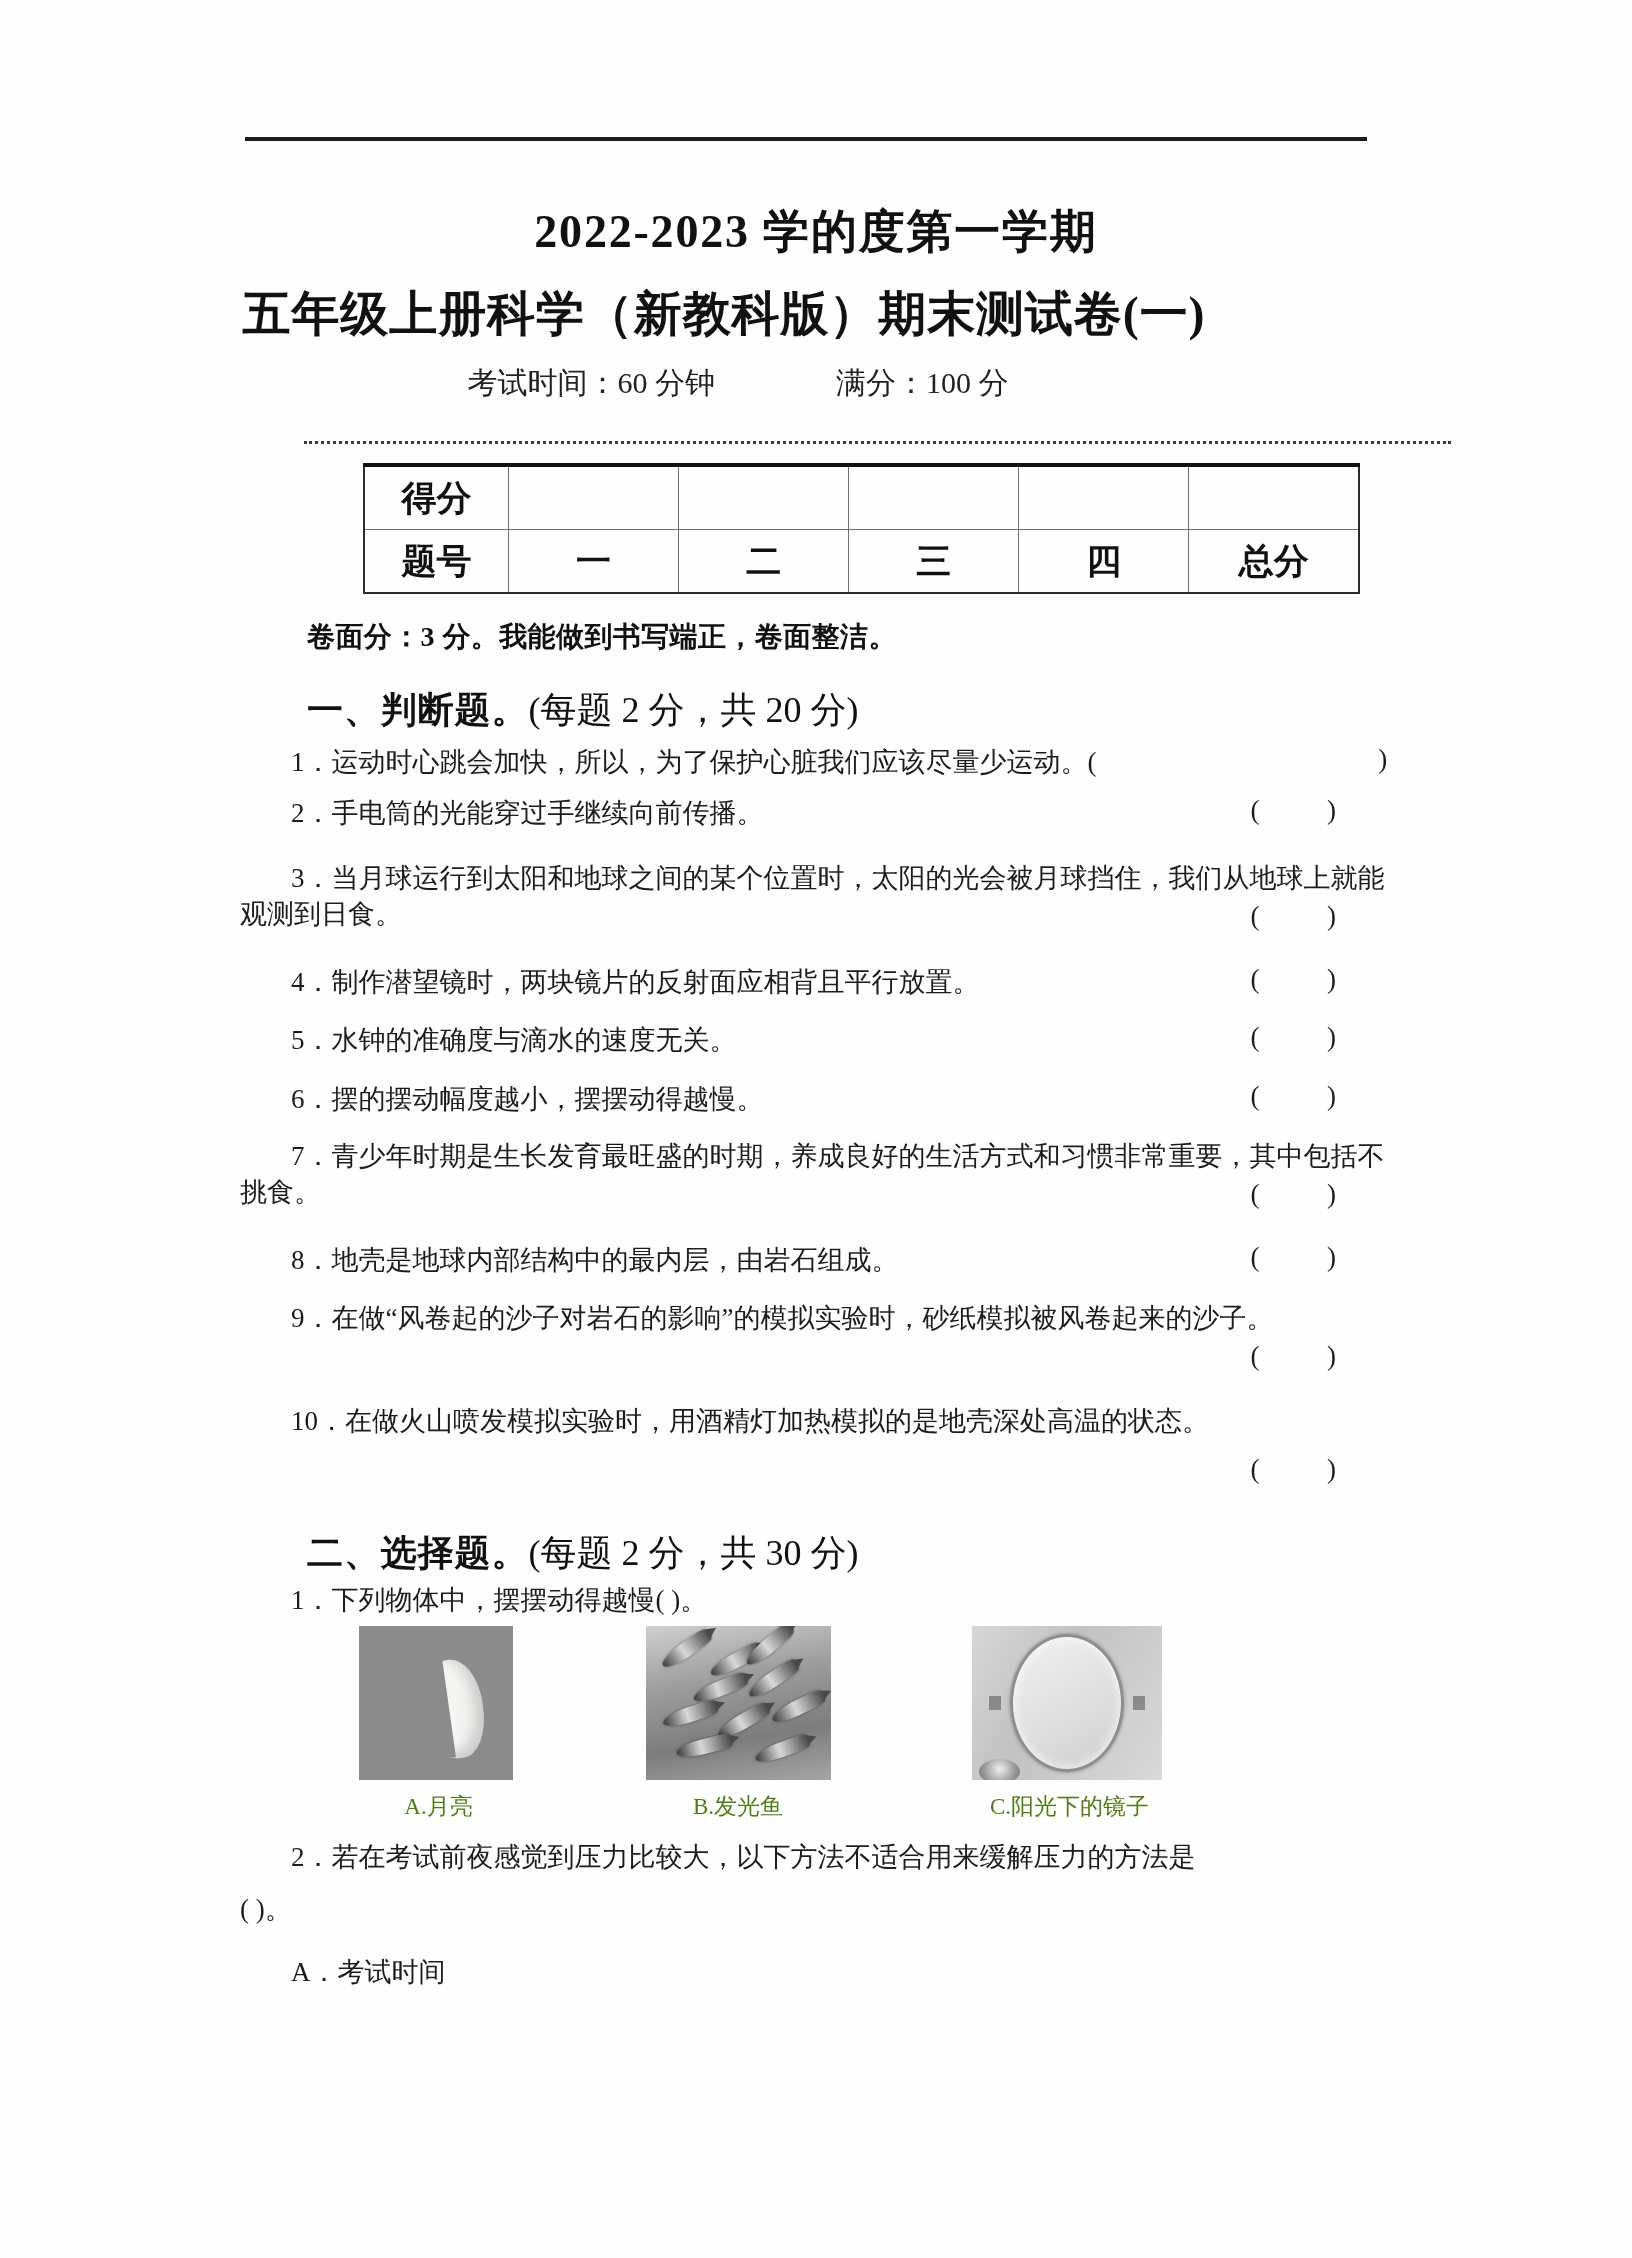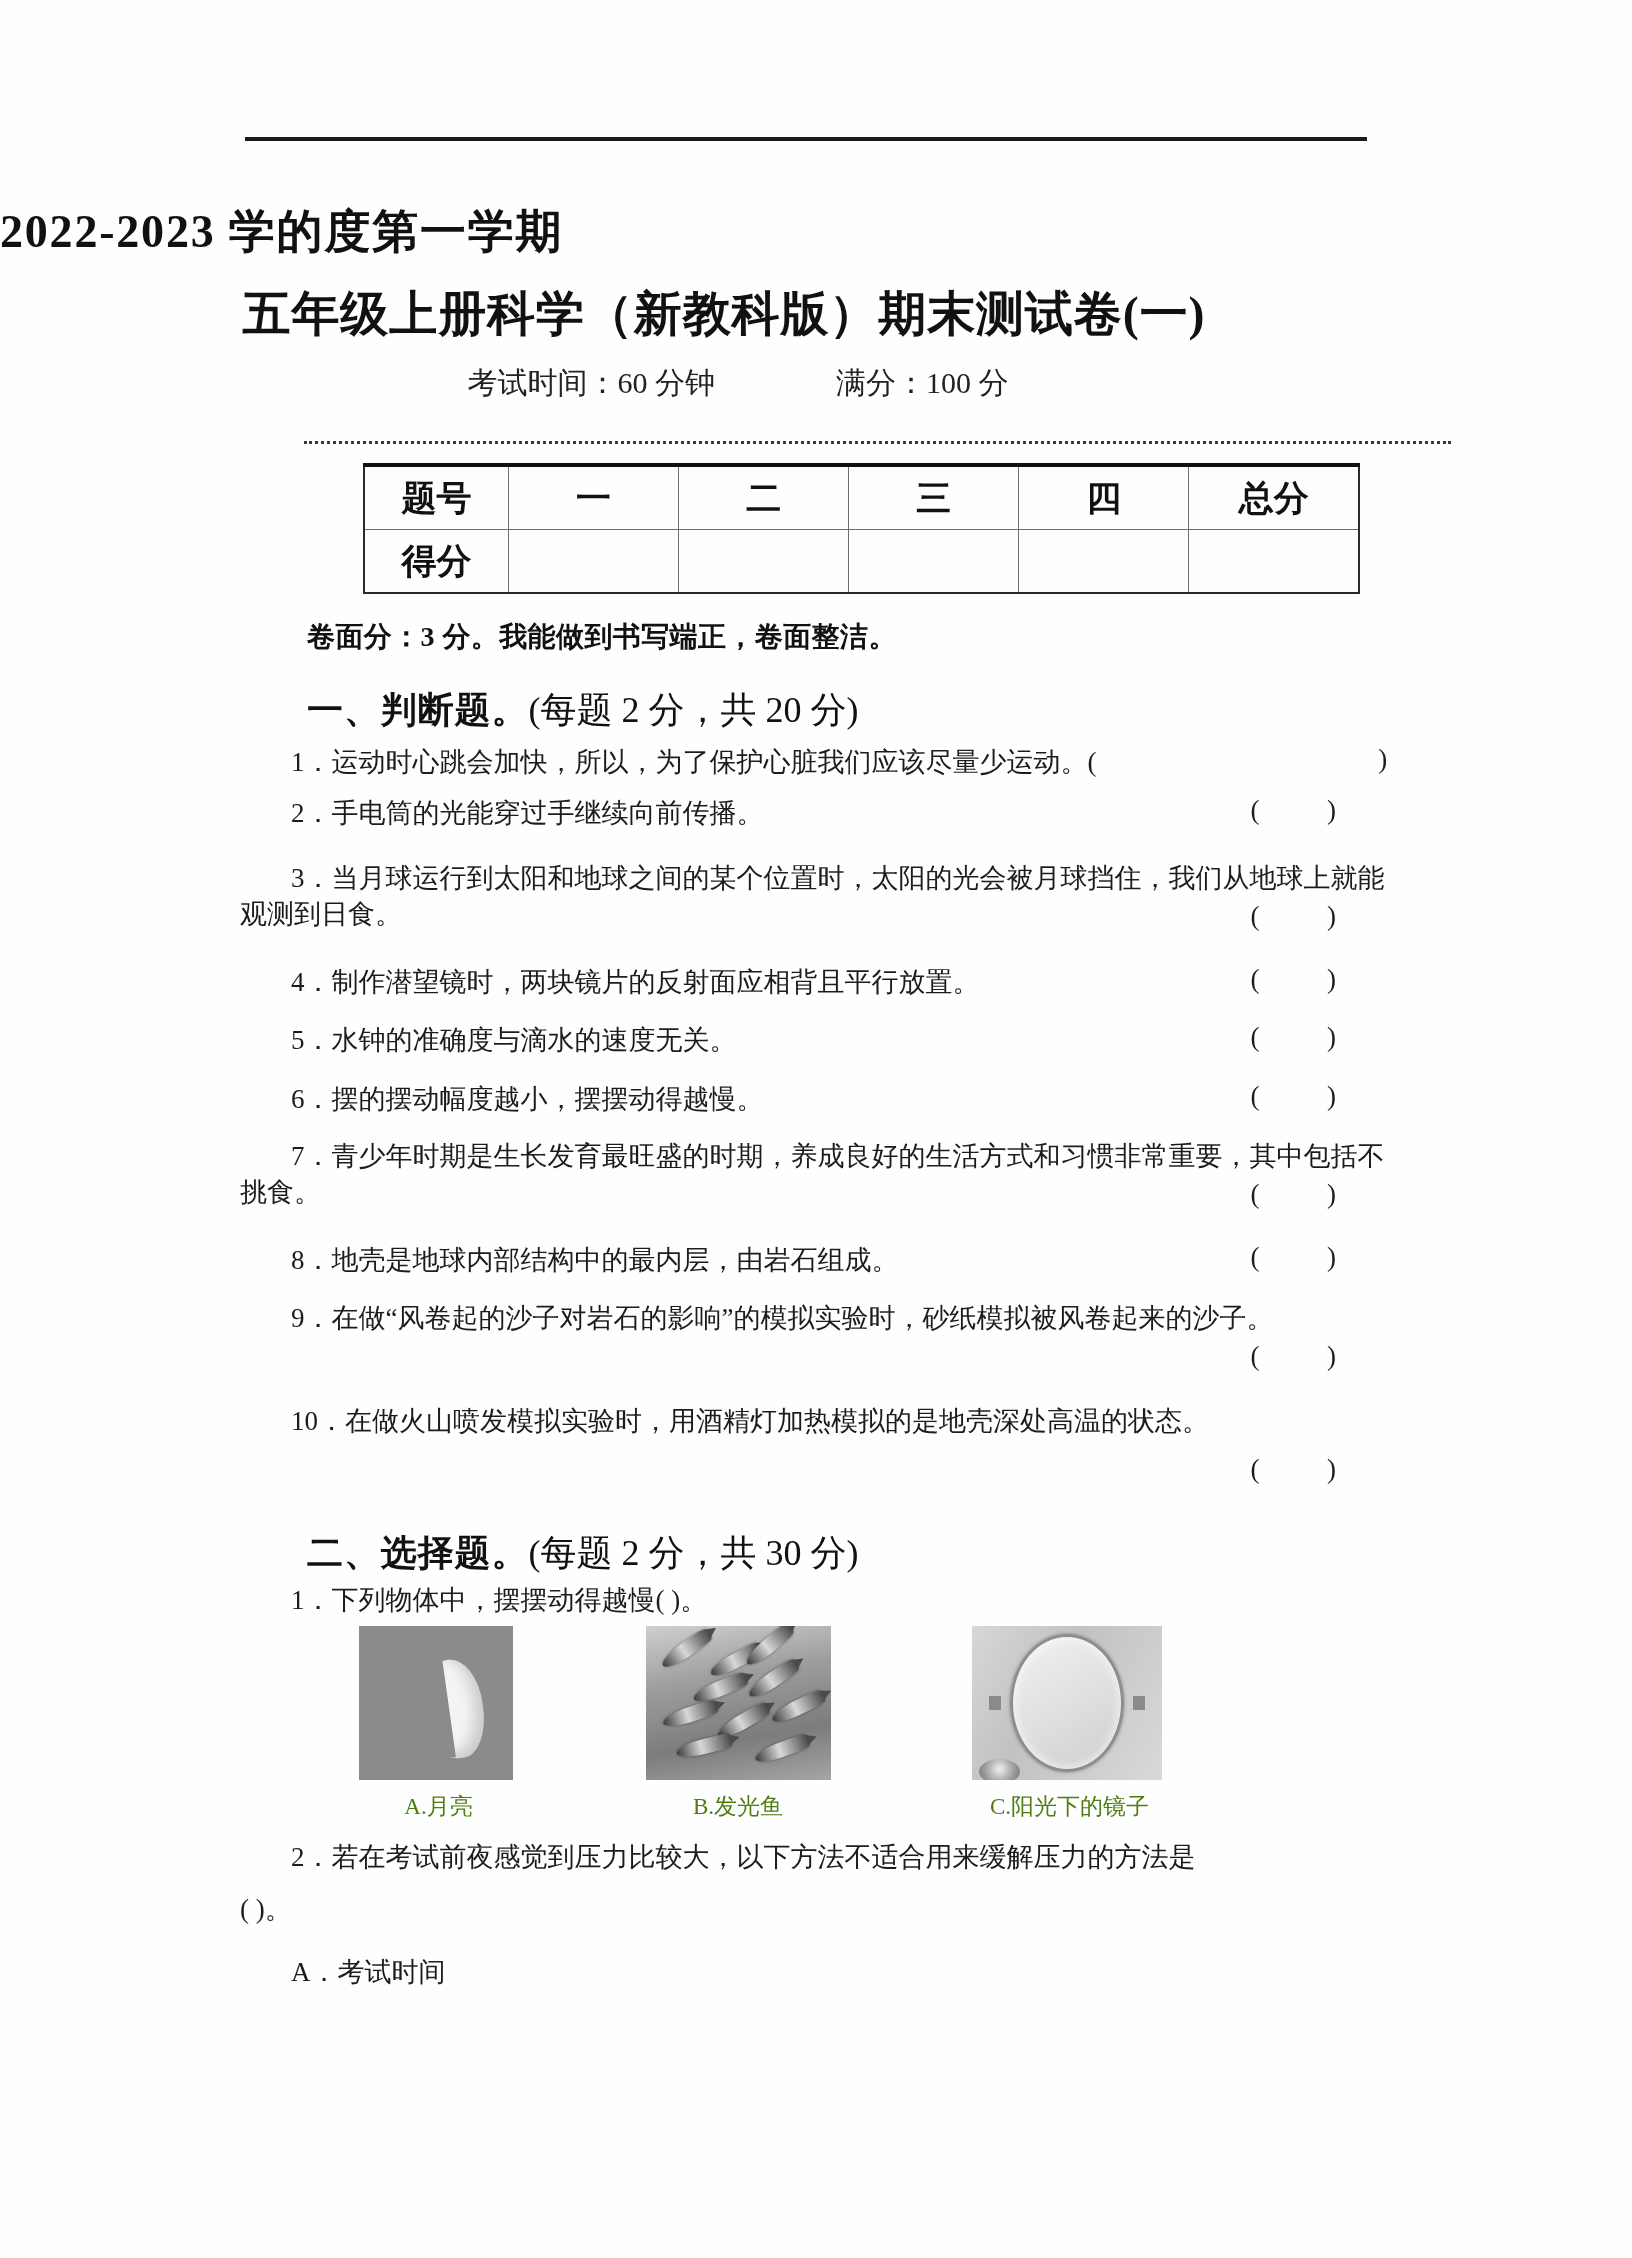--- a/index.html
+++ b/index.html
@@ -31,20 +31,21 @@
     width: 1122px;
     height: 0;
     border-top: 4.4px solid #1b1b1b;
   }
 
   
   .title-1 {
     position: absolute;
     left: 0; top: 201px;
     width: 1632px;
+    text-align: center;
     font-size: 46px;
     font-weight: bold;
     letter-spacing: 1.8px;
     font-family: "Liberation Serif", "DejaVu Serif", serif;
     color: #111;
   }
   .title-2 {
     position: absolute;
     left: 0; top: 282px;
     width: 1448px;
@@ -274,34 +275,34 @@
     <span>考试时间：60 分钟</span>
     <span class="gap"></span>
     <span>满分：100 分</span>
   </div>
 
   <div class="dashed-sep"></div>
 
   <table class="score-table">
     <tbody>
         <tr>
+      <td>得分</td>
+      <td></td>
+      <td></td>
+      <td></td>
+      <td></td>
+      <td></td>
+    </tr>
+    <tr>
       <td>题号</td>
       <td>一</td>
       <td>二</td>
       <td>三</td>
       <td>四</td>
       <td>总分</td>
-    </tr>
-    <tr>
-      <td>得分</td>
-      <td></td>
-      <td></td>
-      <td></td>
-      <td></td>
-      <td></td>
     </tr>
   </tbody>
     </table>
 
   <div class="note-line">卷面分：3 分。我能做到书写端正，卷面整洁。</div>
 
   <div class="section-head" style="top:686px;">
     <span class="sh-bold">一、判断题。</span><span class="sh-norm">(每题 2 分，共 20 分)</span>
   </div>
 

